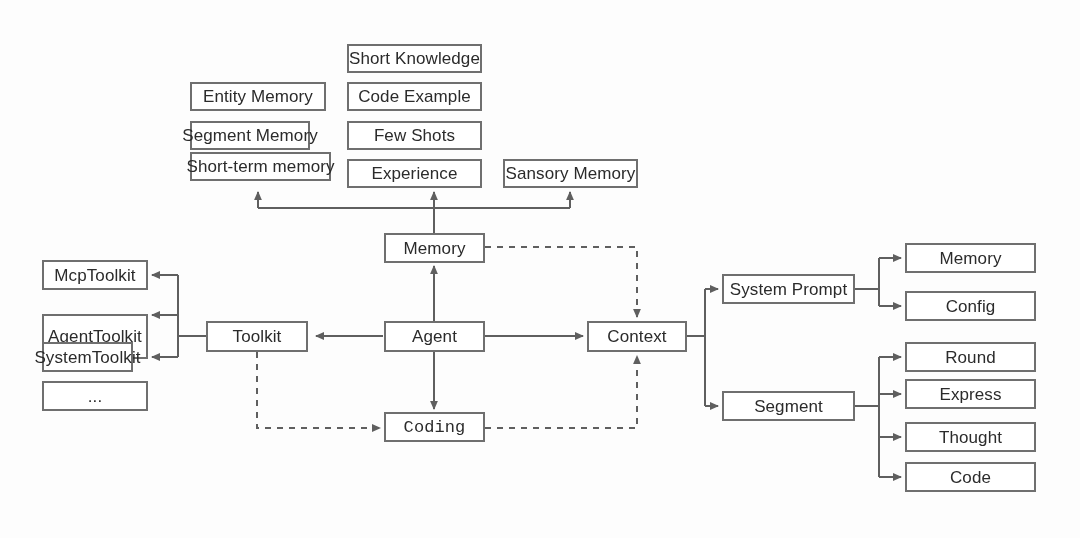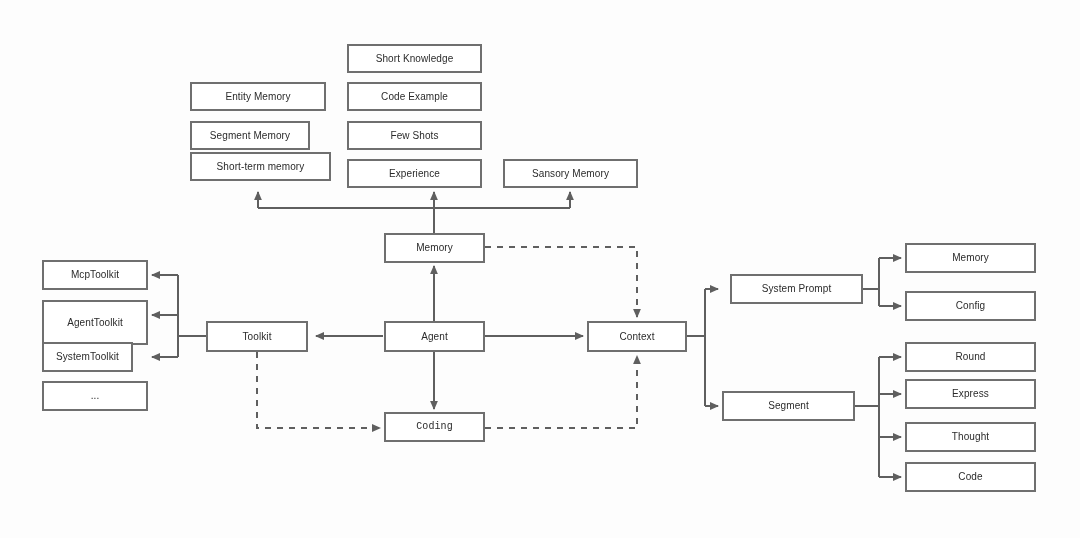--- a/index.html
+++ b/index.html
@@ -22,21 +22,21 @@
     width: 1080px;
     height: 538px;
     pointer-events: none;
   }
   .node {
     position: absolute;
     box-sizing: border-box;
     border: 2px solid #6f6f6f;
     background: #ffffff;
     color: #2b2b2b;
-    font-size: 10px;
+    font-size: 17px;
     letter-spacing: 0.1px;
     display: flex;
     align-items: center;
     justify-content: center;
     text-align: center;
     line-height: 1;
     white-space: nowrap;
   }
 </style>
 </head>
@@ -121,27 +121,27 @@
   <div class="node" style="left:384px; top:321px; width:101px; height:31px;">Agent</div>
 
   <div class="node" style="left:206px; top:321px; width:102px; height:31px;">Toolkit</div>
 
   <div class="node" style="left:384px; top:412px; width:101px; height:30px;font-family:Liberation Mono, monospace;">Coding</div>
 
   <div class="node" style="left:587px; top:321px; width:100px; height:31px;">Context</div>
 
   <div class="node" style="left:42px; top:260px; width:106px; height:30px;">McpToolkit</div>
 
-  <div class="node" style="left:42px; top:300px; width:106px; height:45px;">AgentToolkit</div>
+  <div class="node" style="left:42px; top:314px; width:106px; height:45px;">AgentToolkit</div>
 
   <div class="node" style="left:42px; top:342px; width:91px; height:30px;">SystemToolkit</div>
 
   <div class="node" style="left:42px; top:381px; width:106px; height:30px;">...</div>
 
-  <div class="node" style="left:722px; top:274px; width:133px; height:30px;margin-left:8px;">System Prompt</div>
+  <div class="node" style="left:722px; top:274px; width:133px; height:30px;">System Prompt</div>
 
   <div class="node" style="left:722px; top:391px; width:133px; height:30px;">Segment</div>
 
   <div class="node" style="left:905px; top:243px; width:131px; height:30px;">Memory</div>
 
   <div class="node" style="left:905px; top:291px; width:131px; height:30px;">Config</div>
 
   <div class="node" style="left:905px; top:342px; width:131px; height:30px;">Round</div>
 
   <div class="node" style="left:905px; top:379px; width:131px; height:30px;">Express</div>

